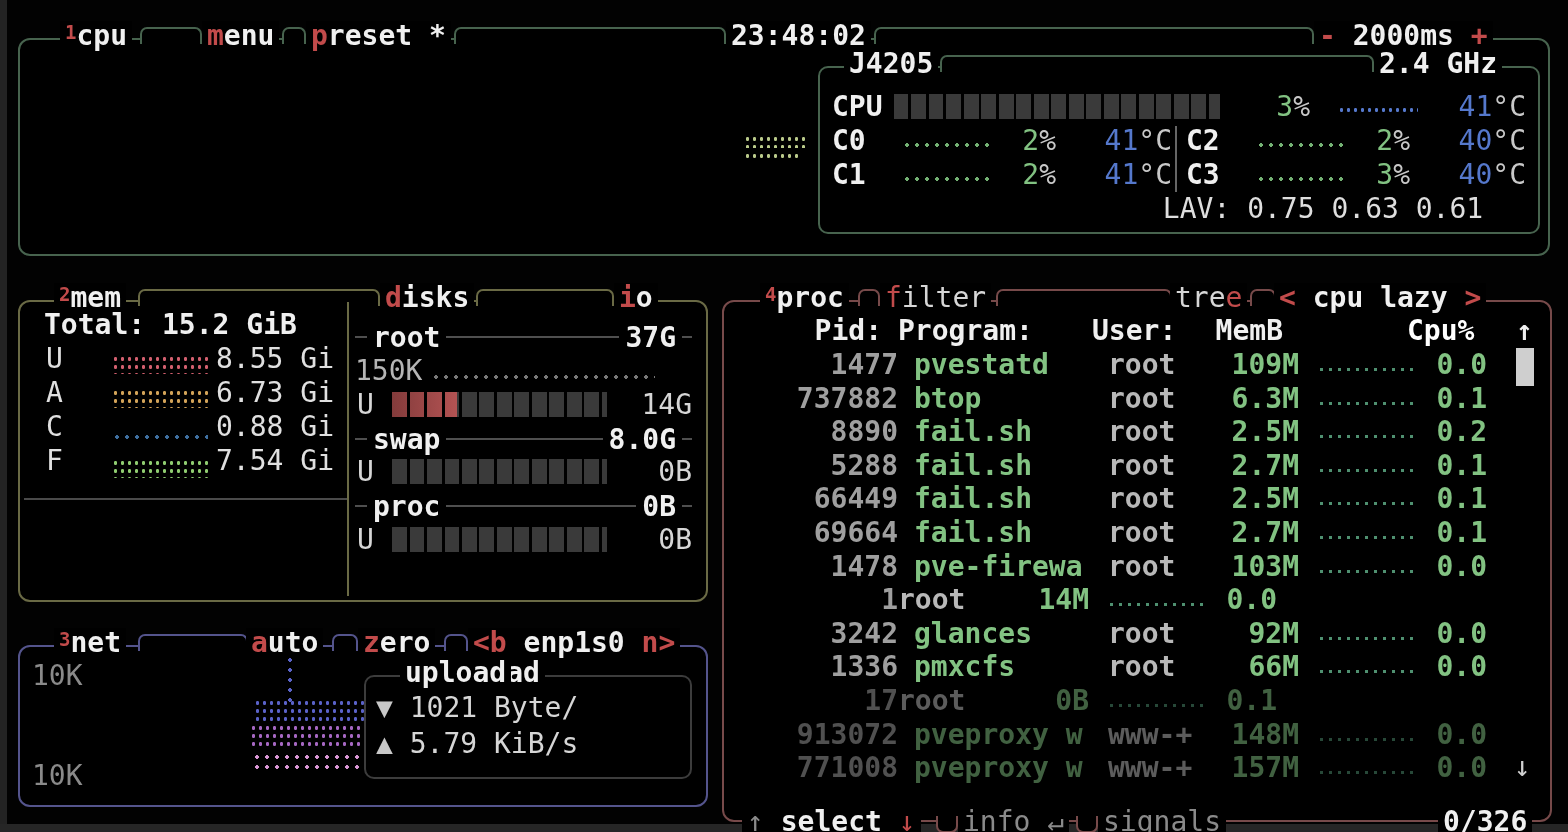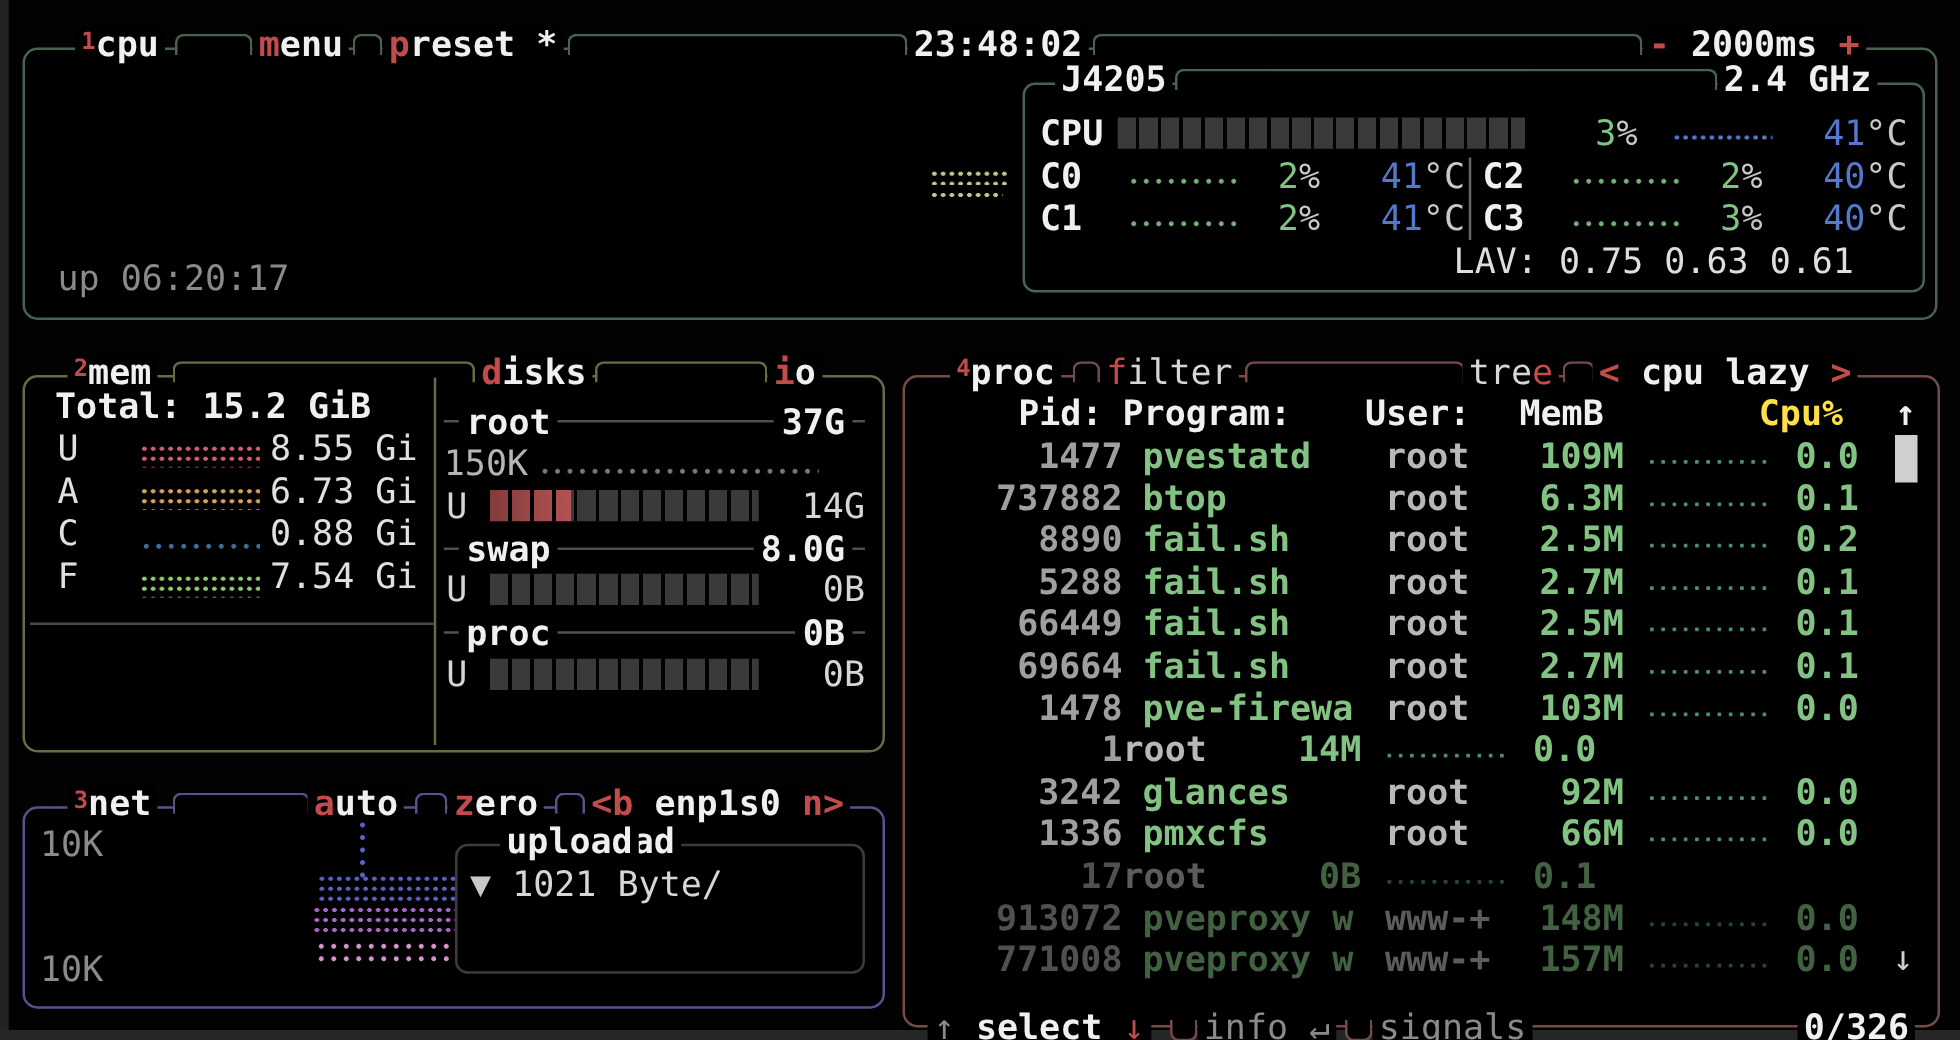--- a/index.html
+++ b/index.html
@@ -100,21 +100,20 @@
     <span class="btitle" style="left:182px"><span class="hk">m</span><span>enu</span></span>
     <span class="tab" style="left:262px;width:20px"></span>
     <span class="btitle" style="left:286px"><span class="hk">p</span><span>reset *</span></span>
     <span class="tab" style="left:434px;width:268px"></span>
     <span class="btitle" style="left:706px">23:48:02</span>
     <span class="tab" style="left:854px;width:436px"></span>
     <span class="btitle" style="left:1294px"><span class="hk">-</span>&nbsp;<span>2000ms</span>&nbsp;<span class="hk">+</span></span>
 
     <div class="dots dc-olive" style="left:724px;top:95px;width:64px;height:13px"></div>
     <div class="dots dc-olive" style="left:724px;top:112px;width:58px;height:10px"></div>
-    <span class="abs gray" style="left:26px;top:166px">up 06:20:17</span>
 
     <div class="inner-box cpu-inner">
       <span class="btitle" style="left:24px">J4205</span>
       <span class="tab" style="left:120px;width:430px"></span>
       <span class="btitle" style="left:554px">2.4 GHz</span>
 
       <span class="abs bw" style="left:12px;top:22px">CPU</span>
       <div class="meter" style="left:74px;top:26px;width:326px"></div>
       <span class="abs" style="left:400px;top:22px;width:90px;text-align:right"><span class="green">3</span><span class="unit">%</span></span>
       <div class="dots dc-blue" style="left:518px;top:38px;width:80px;height:10px"></div>
@@ -242,40 +241,41 @@
     <span class="abs gray" style="left:12px;top:112px">10K</span>
 
     <div class="dots sparse dc-netd" style="left:265px;top:8px;width:9px;height:48px"></div>
     <div class="dots dc-netd" style="left:234px;top:52px;width:118px;height:23px"></div>
     <div class="dots dc-netu" style="left:230px;top:77px;width:122px;height:26px"></div>
     <div class="dots sparse dc-netp" style="left:232px;top:105px;width:118px;height:22px"></div>
 
     <div class="inner-box dl-box">
       <span class="btitle" style="left:34px">download</span>
       <span class="abs" style="left:10px;top:14px"><span class="unit">▼</span>&nbsp;<span>1021 Byte/</span></span>
+      <span class="abs" style="left:10px;top:50px"><span class="unit">▲</span>&nbsp;<span>5.79 KiB/s</span></span>
       <span class="btitle btitle-b" style="left:34px;font-weight:bold;color:#f0f0f0">upload</span>
     </div>
   </div>
 
   <div class="box proc-box">
     <span class="btitle" style="left:36px"><span class="sup">4</span><span>proc</span></span>
     <span class="tab" style="left:134px;width:18px"></span>
     <span class="btitle" style="left:156px;font-weight:normal;color:#d6d6d6"><span class="hk">f</span><span>ilter</span></span>
     <span class="tab" style="left:272px;width:172px"></span>
     <span class="btitle" style="left:446px;font-weight:normal;color:#d6d6d6"><span>tre</span><span class="hk">e</span></span>
     <span class="tab" style="left:526px;width:22px"></span>
     <span class="btitle" style="left:550px"><span class="hk">&lt;</span>&nbsp;<span>cpu lazy</span>&nbsp;<span class="hk">&gt;</span></span>
 
     <div class="phead">
       <span class="c-pid" style="color:#f0f0f0">Pid:</span>
       <span class="c-prog" style="color:#f0f0f0">Program:</span>
       <span class="c-user" style="color:#f0f0f0">User:</span>
       <span class="c-mem" style="color:#f0f0f0">MemB</span>
       <span class="c-dots"></span>
-      <span class="c-cpu" style="color:#fde047">Cpu%</span>
+      <span class="c-cpu" style="color:#ffffff">Cpu%</span>
     </div>
     <span class="abs bw" style="left:792px;top:12px">↑</span>
     <div class="scroll-thumb"></div>
     <span class="abs" style="left:790px;top:448px;color:#cfcfcf">↓</span>
 
     <div class="prows">
   <div class="prow">
     <span class="c-pid">1477</span>
     <span class="c-prog">pvestatd</span>
     <span class="c-user">root</span>

